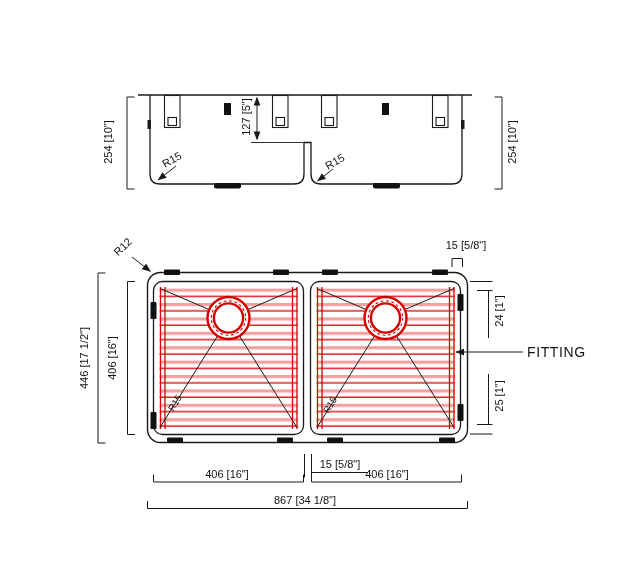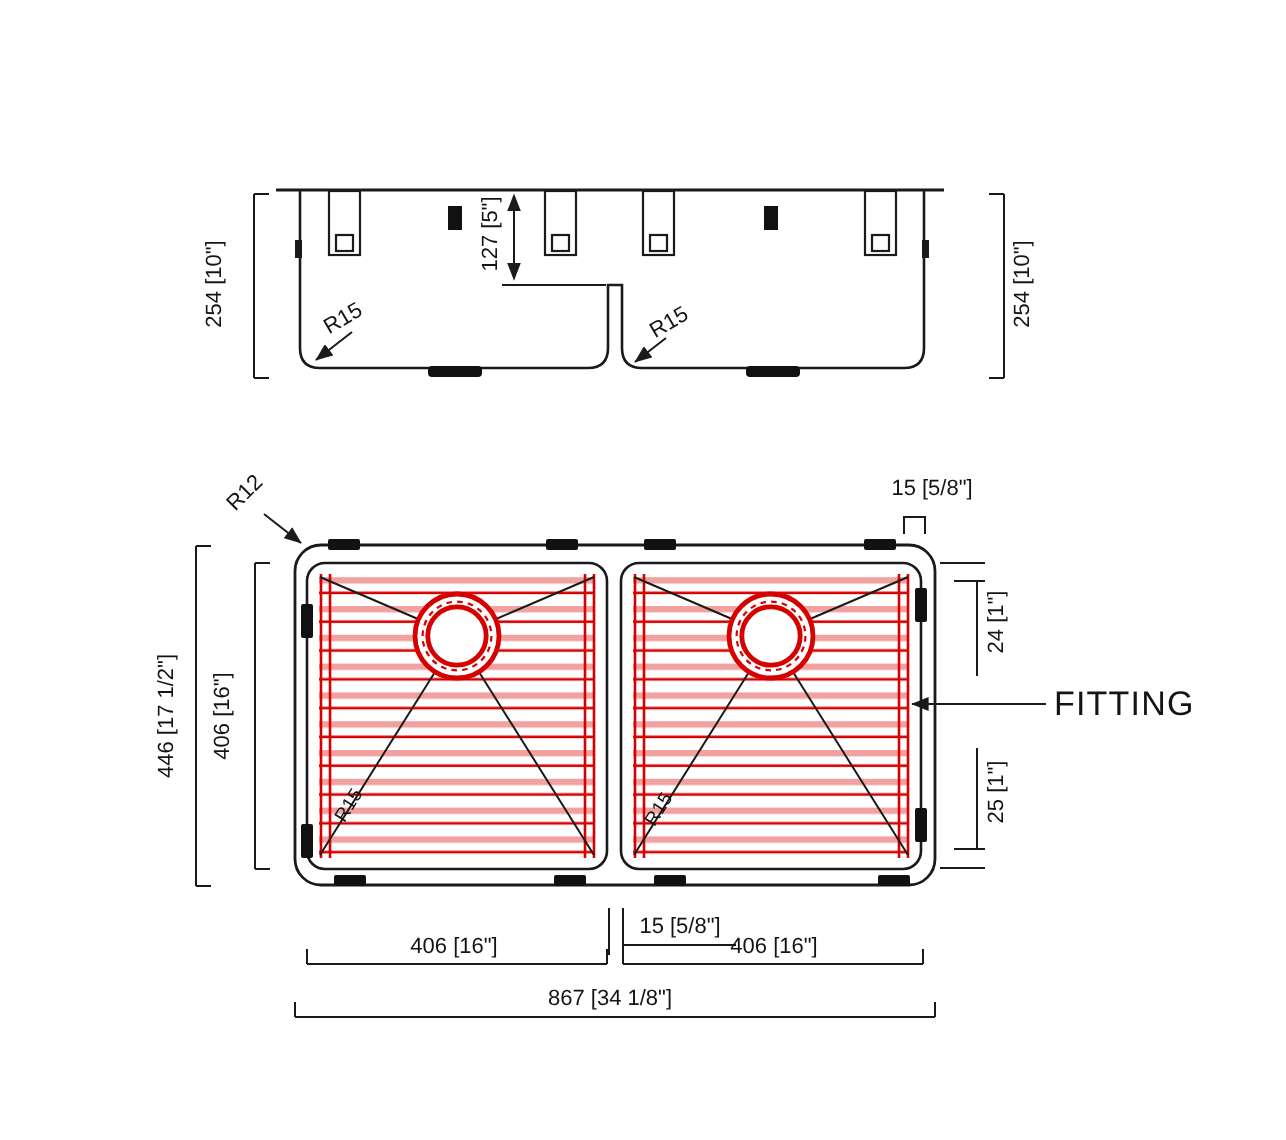--- a/index.html
+++ b/index.html
@@ -6,21 +6,21 @@
   .canvas{position:relative;width:643px;height:570px;background:#ffffff;overflow:hidden;
           font-family:"Liberation Sans",sans-serif;}
   svg{position:absolute;left:0;top:0;}
   .lbl{position:absolute;color:#141414;font-size:11px;white-space:nowrap;
        transform:translate(-50%,-50%);line-height:1;}
   .r90{transform:translate(-50%,-50%) rotate(-90deg);}
   .r30{transform:translate(-50%,-50%) rotate(-30deg);}
   .r45{transform:translate(-50%,-50%) rotate(-45deg);}
   .r58{transform:translate(-50%,-50%) rotate(-58deg);}
   .small{font-size:9.5px;}
-  .fitting{font-size:17px;letter-spacing:.6px;transform:translate(0,-50%);}
+  .fitting{font-size:14px;letter-spacing:.6px;transform:translate(0,-50%);}
 </style>
 </head>
 <body>
 
 <div class="canvas">
 
 <svg width="643" height="570" viewBox="0 0 643 570">
   <defs>
     <marker id="arw" viewBox="0 0 10 8" markerWidth="9" markerHeight="7" refX="9.5" refY="4" orient="auto">
       <path d="M0,0 L10,4 L0,8 Z" fill="#1a1a1a"></path>

